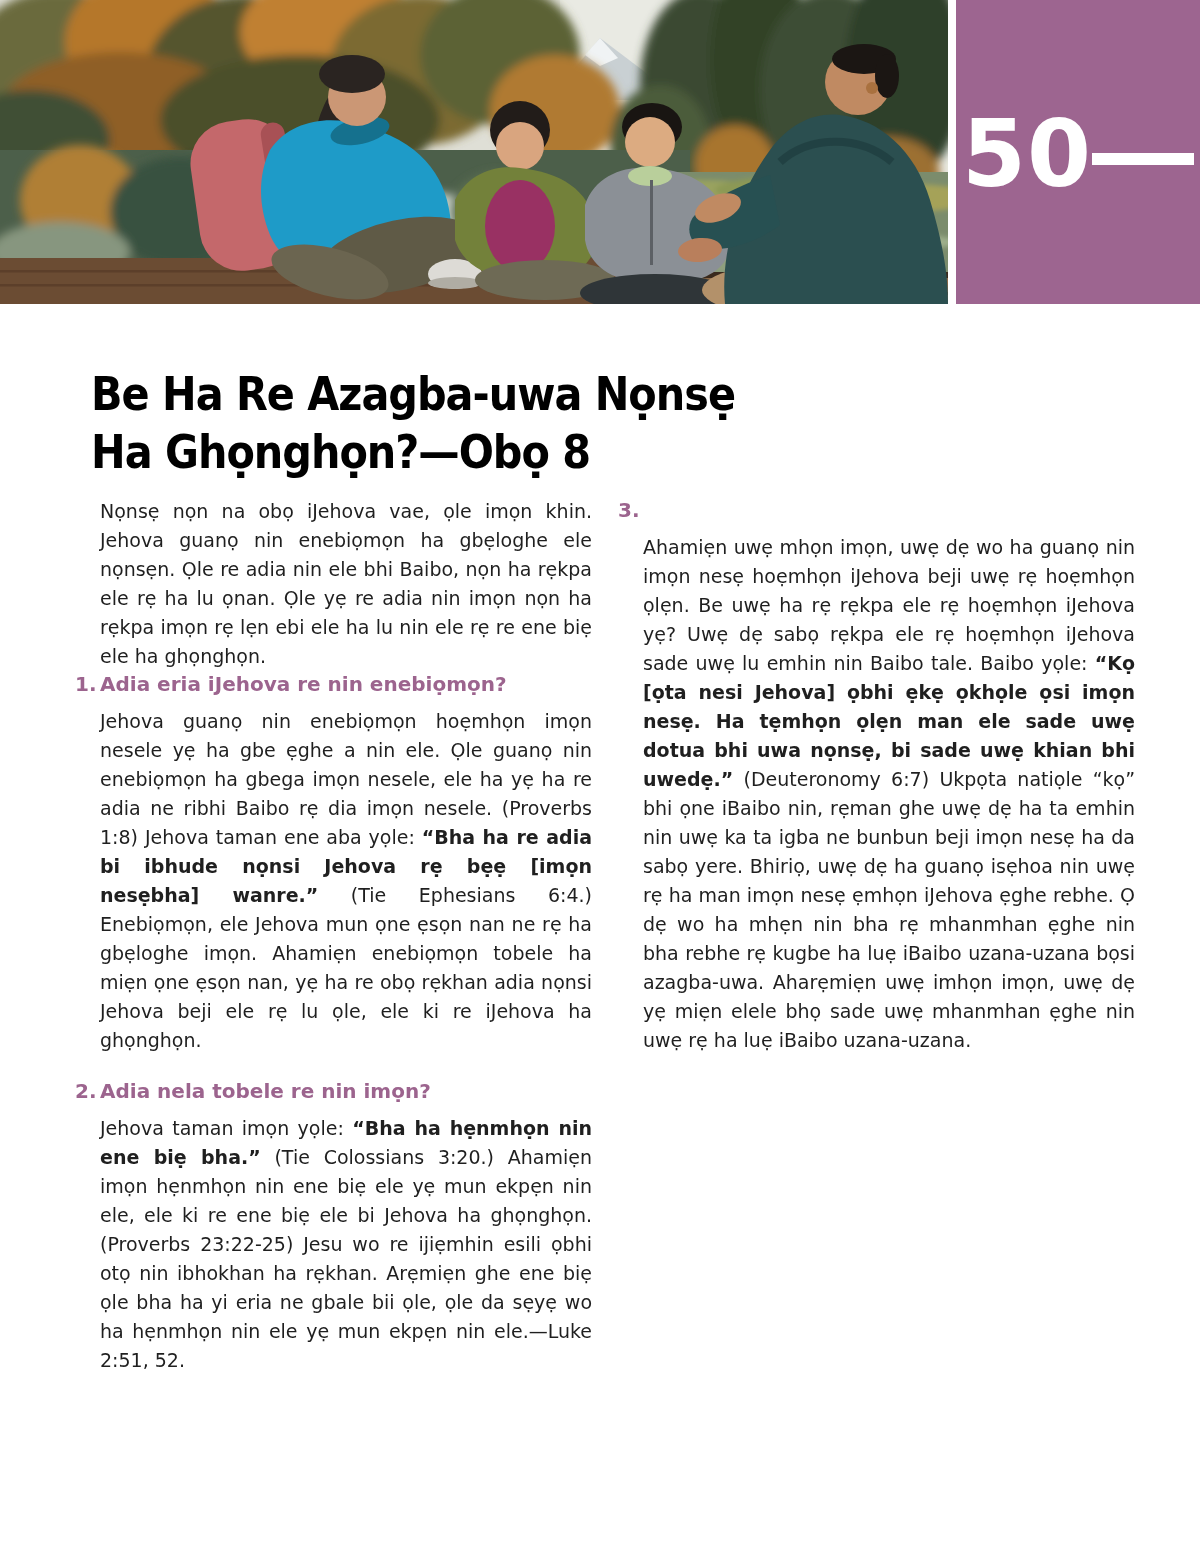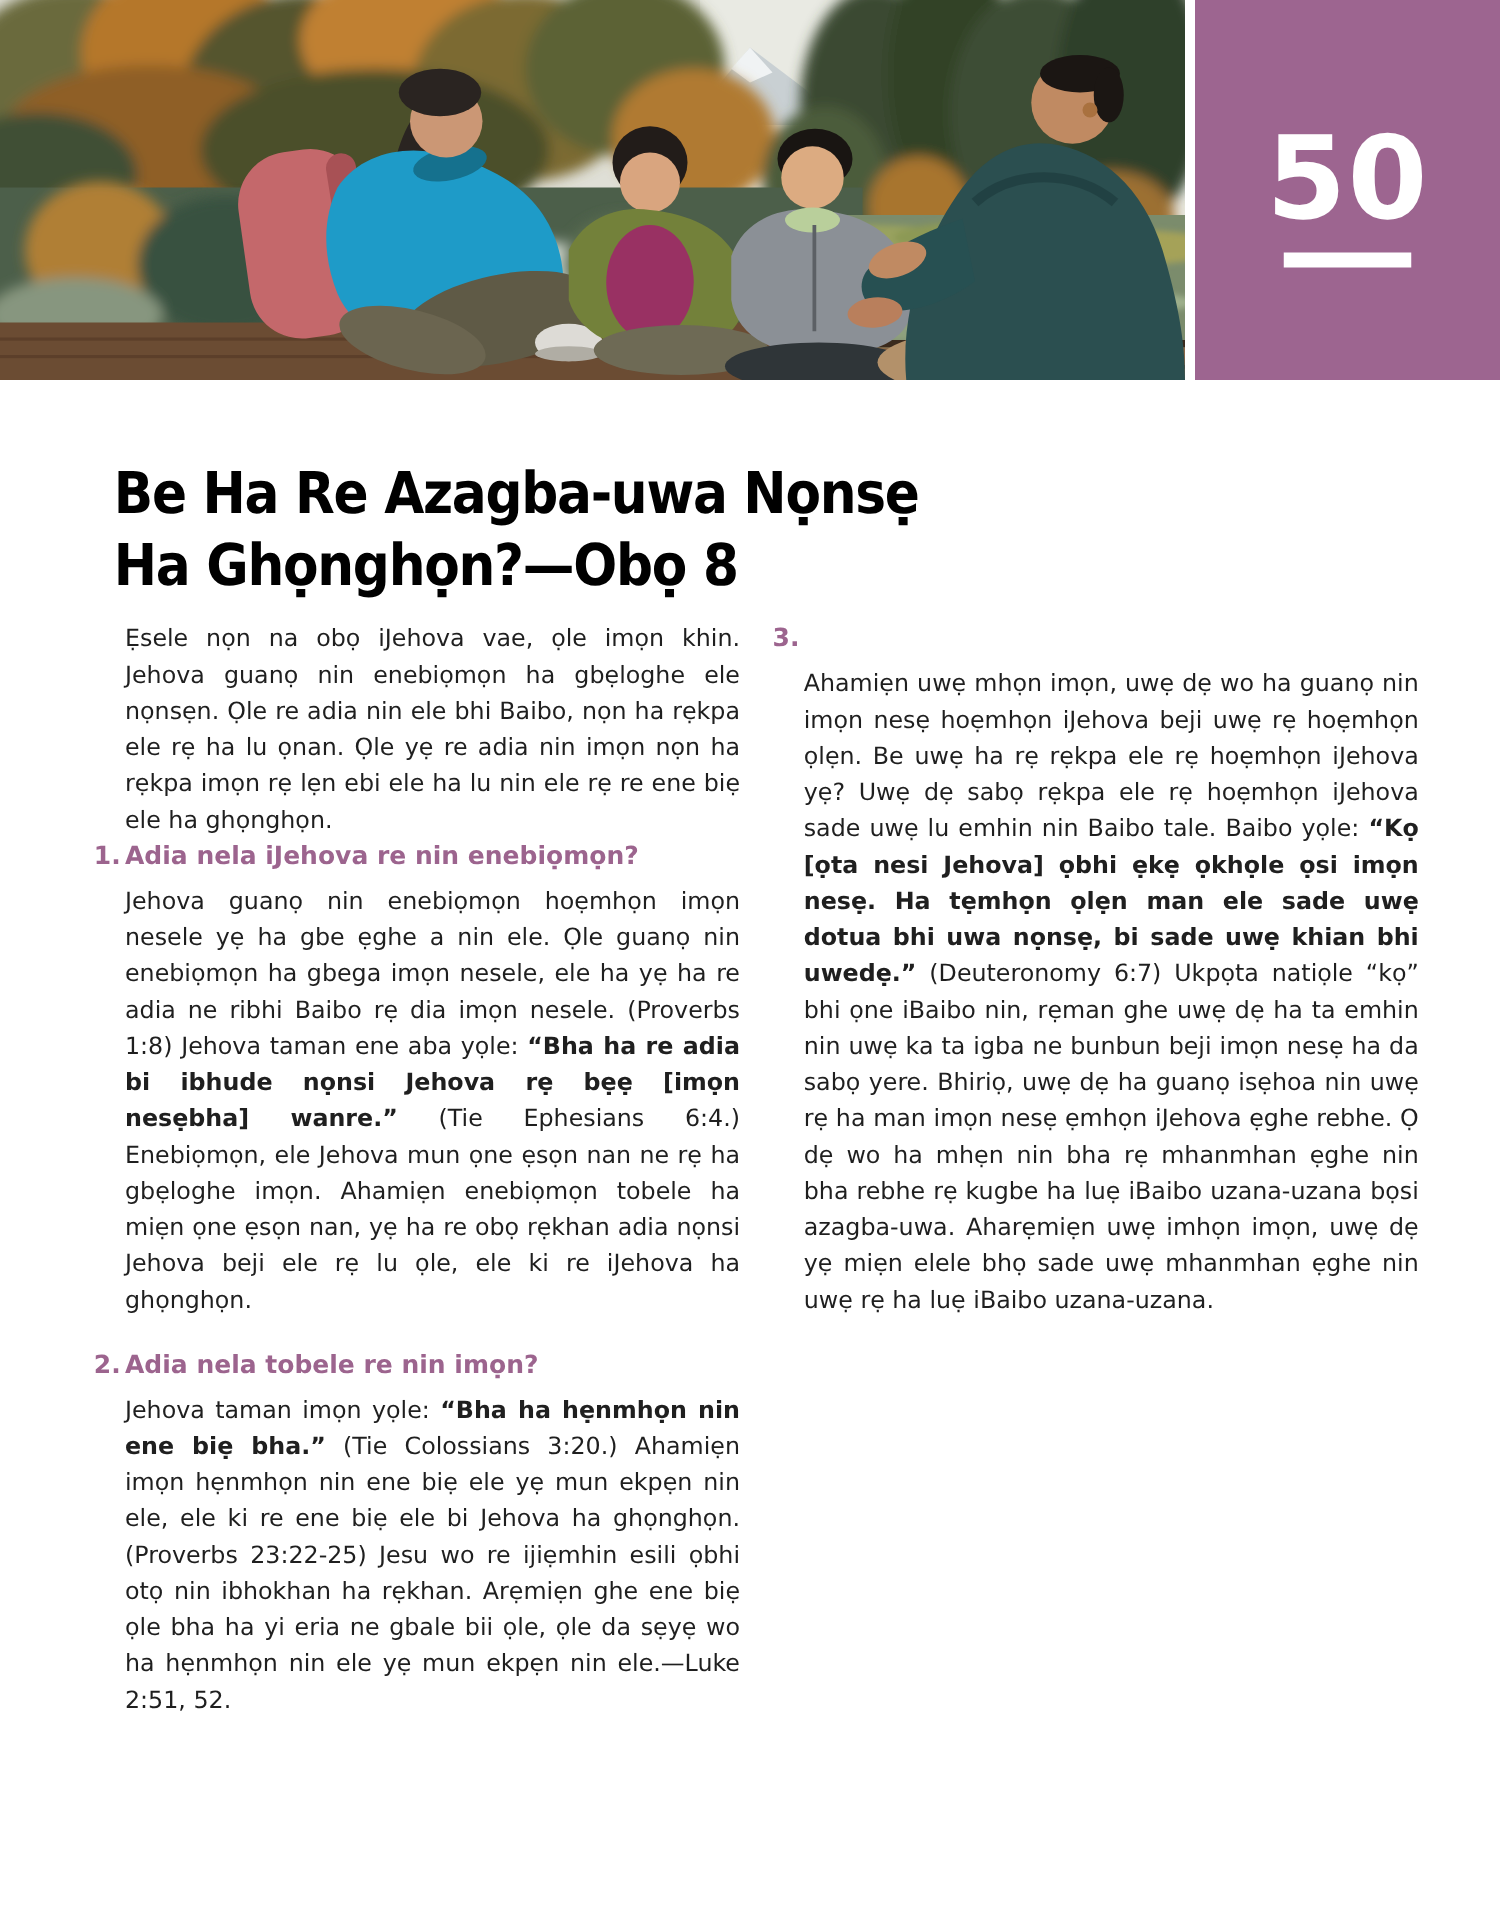--- a/index.html
+++ b/index.html
@@ -9,21 +9,21 @@
   }
   html,body{margin:0;padding:0;background:#ffffff;}
   .page{
     position:relative;width:1200px;height:1543px;background:#ffffff;
     font-family:"DejaVu Sans",sans-serif;color:var(--text);overflow:hidden;
   }
   
   .photo{position:absolute;left:0;top:0;width:948px;height:304px;display:block;}
   .badge{
     position:absolute;left:956px;top:0;width:244px;height:304px;background:var(--accent);
-    display:flex;flex-direction:column;align-items:center;justify-content:center;
+    display:flex;flex-direction:row;align-items:center;justify-content:center;
   }
   .badge-number{color:#ffffff;font-size:92px;font-weight:700;line-height:1;letter-spacing:1px;margin-top:6px;}
   .badge-rule{width:102px;height:12px;background:#ffffff;margin-top:13px;}
   
   .title{
     position:absolute;left:74px;top:348px;margin:17px;color:#000;
     font-size:46px;line-height:58px;font-weight:700;letter-spacing:-1px;font-stretch:condensed;
   }
   
   .col{position:absolute;top:497px;width:517px;font-size:19px;line-height:29px;}
@@ -160,26 +160,26 @@
   </svg>
 
   <div class="badge">
     <div class="badge-number">50</div>
     <div class="badge-rule"></div>
   </div>
 
   <h1 class="title"><span>Be Ha Re Azagba-uwa Nọnsẹ</span><br><span>Ha Ghọnghọn?—Obọ 8</span></h1>
 
   <div class="col left">
-    <p class="body intro">Ẹsele nọn na obọ iJehova vae, ọle imọn khin. Jehova guanọ nin enebiọmọn ha gbẹloghe ele nọnsẹn. Ọle re adia nin ele bhi Baibo, nọn ha rẹkpa ele rẹ ha lu ọnan. Ọle yẹ re adia nin imọn nọn ha rẹkpa imọn rẹ lẹn ebi ele ha lu nin ele rẹ re ene biẹ ele ha ghọnghọn.</p>
+    <p class="body intro">Nọnsẹ nọn na obọ iJehova vae, ọle imọn khin. Jehova guanọ nin enebiọmọn ha gbẹloghe ele nọnsẹn. Ọle re adia nin ele bhi Baibo, nọn ha rẹkpa ele rẹ ha lu ọnan. Ọle yẹ re adia nin imọn nọn ha rẹkpa imọn rẹ lẹn ebi ele ha lu nin ele rẹ re ene biẹ ele ha ghọnghọn.</p>
     <div id="questions-left">
         <section class="question">
           <h2 class="qhead">
             <span class="qnum">1.</span>
-            <span class="qtext">Adia nela iJehova re nin enebiọmọn?</span>
+            <span class="qtext">Adia eria iJehova re nin enebiọmọn?</span>
           </h2>
           <p class="body qbody"><span>Jehova guanọ nin enebiọmọn hoẹmhọn imọn nesele yẹ ha gbe ẹghe a nin ele. Ọle guanọ nin enebiọmọn ha gbega imọn nesele, ele ha yẹ ha re adia ne ribhi Baibo rẹ dia imọn nesele. (Proverbs 1:8) Jehova taman ene aba yọle: </span><span class="b">“Bha ha re adia bi ibhude nọnsi Jehova rẹ bẹẹ [imọn nesẹbha] wanre.”</span><span> (Tie Ephesians 6:4.) Enebiọmọn, ele Jehova mun ọne ẹsọn nan ne rẹ ha gbẹloghe imọn. Ahamiẹn enebiọmọn tobele ha miẹn ọne ẹsọn nan, yẹ ha re obọ rẹkhan adia nọnsi Jehova beji ele rẹ lu ọle, ele ki re iJehova ha ghọnghọn.</span></p>
         </section>
         <section class="question">
           <h2 class="qhead">
             <span class="qnum">2.</span>
             <span class="qtext">Adia nela tobele re nin imọn?</span>
           </h2>
           <p class="body qbody"><span>Jehova taman imọn yọle: </span><span class="b">“Bha ha hẹnmhọn nin ene biẹ bha.”</span><span> (Tie Colossians 3:20.) Ahamiẹn imọn hẹnmhọn nin ene biẹ ele yẹ mun ekpẹn nin ele, ele ki re ene biẹ ele bi Jehova ha ghọnghọn. (Proverbs 23:22-25) Jesu wo re ijiẹmhin esili ọbhi otọ nin ibhokhan ha rẹkhan. Arẹmiẹn ghe ene biẹ ọle bha ha yi eria ne gbale bii ọle, ọle da sẹyẹ wo ha hẹnmhọn nin ele yẹ mun ekpẹn nin ele.—Luke 2:51, 52.</span></p>
         </section>

